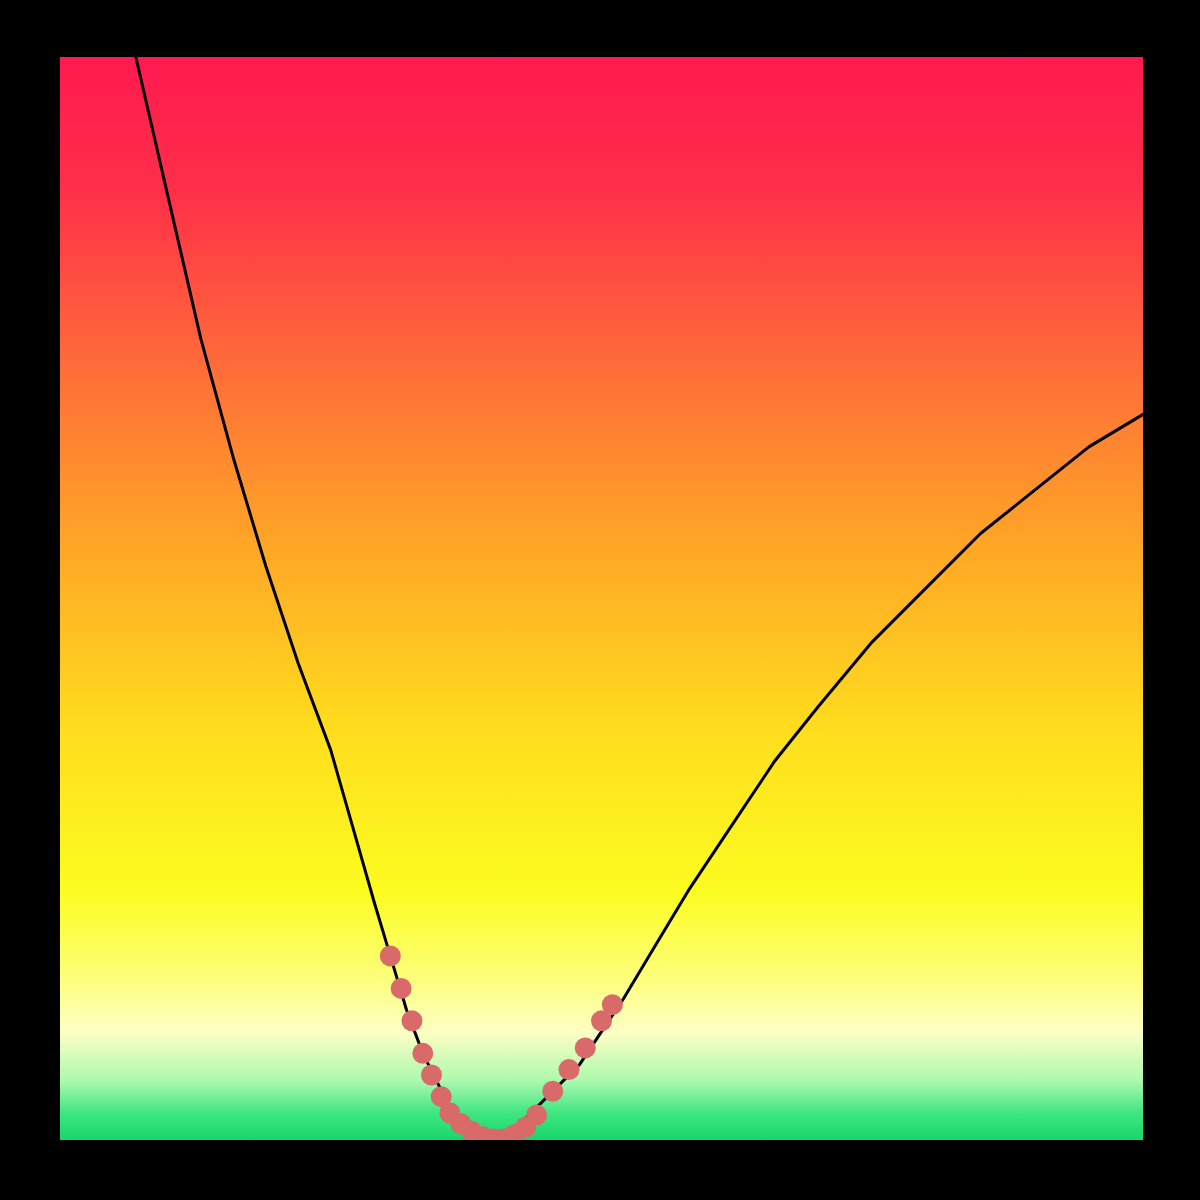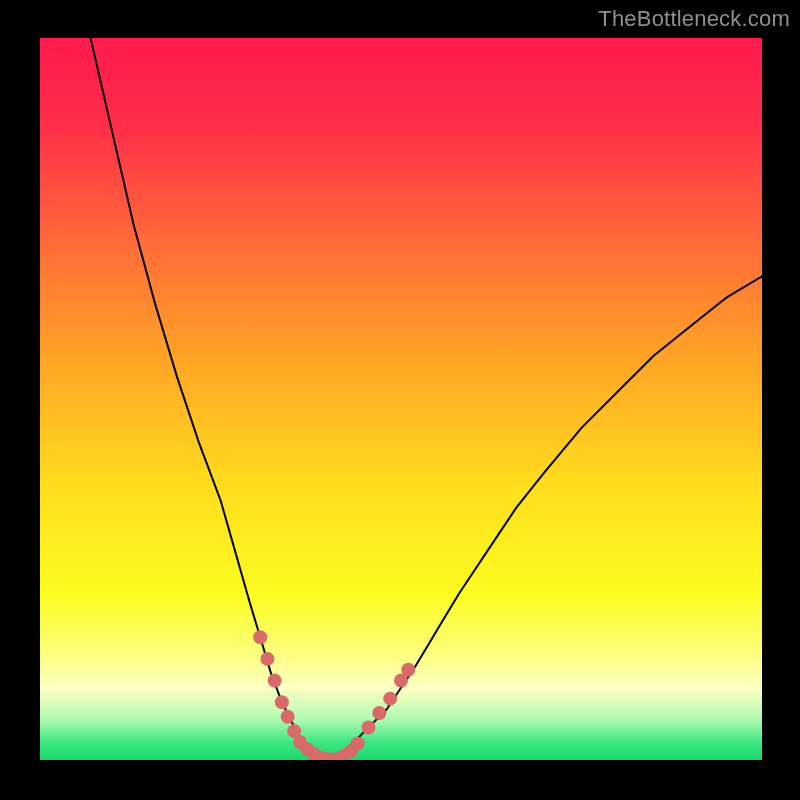--- a/index.html
+++ b/index.html
@@ -40,21 +40,20 @@
     font-size: 22px;
     letter-spacing: 0.2px;
     font-weight: 400;
   }
 </style>
 </head>
 <body>
 
 <div class="frame">
 
-  <div class="watermark">TheBottleneck.com</div>
 
   <div class="plot">
     <svg id="chart-svg" viewBox="0 0 722 722" preserveAspectRatio="none">
       <defs>
         <linearGradient id="bg-grad" x1="0" y1="0" x2="0" y2="1">
             <stop offset="0.00%" stop-color="#ff1a4f"></stop>
             <stop offset="12.00%" stop-color="#ff2e49"></stop>
             <stop offset="28.00%" stop-color="#ff6a3a"></stop>
             <stop offset="45.00%" stop-color="#ffa626"></stop>
             <stop offset="62.00%" stop-color="#ffdd1e"></stop>

